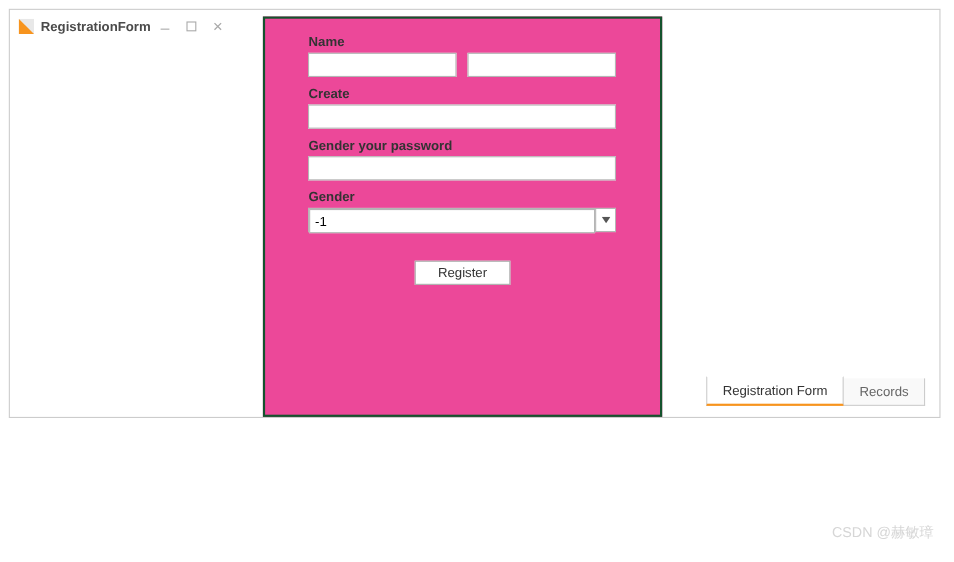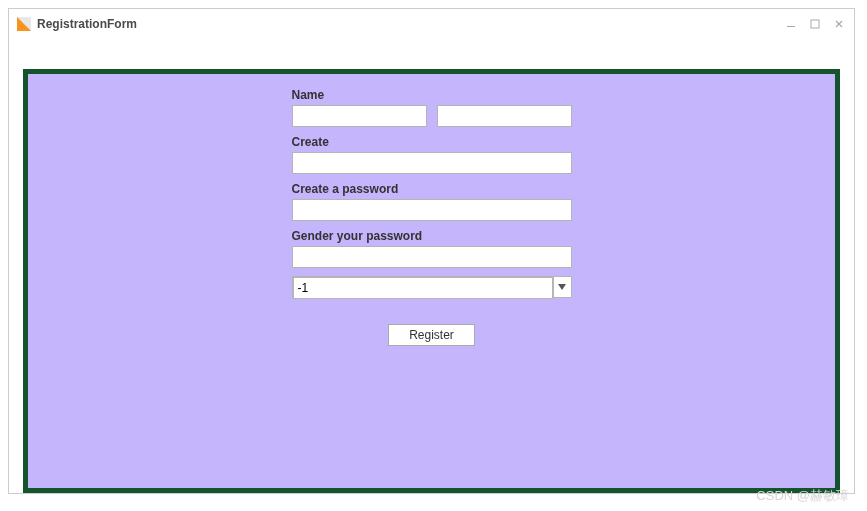--- a/index.html
+++ b/index.html
@@ -11,27 +11,26 @@
       font-family: "Segoe UI", Tahoma, sans-serif;
       font-size: 12px;
       background: #fff;
       width: 867px;
       height: 511px;
       position: relative;
       color: #333;
     }
     .window {
       width: 847px;
-      height: 486px;
+      height: 372px;
       border: 1px solid #ccc;
       margin: 8px;
       background: #fff;
       position: relative;
       display: flex;
-      flex-direction: column;
       gap: 12px;
     }
     .titlebar {
       height: 30px;
       display: flex;
       align-items: center;
       padding: 0 8px;
       gap: 6px;
     }
     .app-icon {
@@ -70,23 +69,23 @@
       width: 14px;
       height: 14px;
       display: flex;
       align-items: center;
       justify-content: center;
       color: #aaa;
       cursor: pointer;
     }
     .content-area {
       flex: 1;
-      margin: 18px 14px 0 14px;
-      border: 5px solid #14532d;
-      background: #c4b5fd;
+      margin: 6px 14px 0 14px;
+      border: 2px solid #14532d;
+      background: #ec4899;
       position: relative;
       overflow: hidden;
     }
     .form-wrap {
       width: 280px;
       margin: 14px auto 0 auto;
     }
     .form-row {
       margin-bottom: 8px;
     }
@@ -175,21 +174,21 @@
       background: #fff;
       color: #333;
       border-bottom: 2px solid #f7941e;
       border-top: 1px solid #fff;
       margin-top: -1px;
       z-index: 2;
     }
     .watermark {
       position: absolute;
       right: 18px;
-      bottom: 6px;
+      bottom: 18px;
       color: #d6d6d6;
       font-size: 13px;
       font-family: sans-serif;
       pointer-events: none;
     }
   </style>
 </head>
 <body>
 
 <div class="window">
@@ -224,44 +223,45 @@
           <input type="text" value="" style="">
           <input type="text" value="" style="">
         </div>
       </div>
 
       <div class="form-row">
         <span class="form-label">Create</span>
         <input type="text" value="" style="">
       </div>
 
-      <div class="form-row">
-        <span class="form-label">Create a password</span>
-        <input type="password" value="" style="">
-      </div>
 
       <div class="form-row">
         <span class="form-label">Gender your password</span>
         <input type="password" value="" style="">
       </div>
 
 
       <div class="form-row">
+        <span class="form-label">Gender</span>
         <div class="combo">
           <input class="combo-input" type="text" value="-1" style="">
           <div class="combo-btn">
             <svg viewBox="0 0 8 6">
                 <path d="M0 0 L8 0 L4 6 Z"></path>
               </svg>
           </div>
         </div>
       </div>
 
       <div class="register-row">
         <button class="register-btn">Register</button>
       </div>
 
     </div>
   </div>
 
+  <div class="tabstrip">
+    <div class="tab active">Registration Form</div>
+    <div class="tab">Records</div>
+  </div>
 </div>
 
 <div class="watermark">CSDN @赫敏璋</div>
 
 </body></html>

